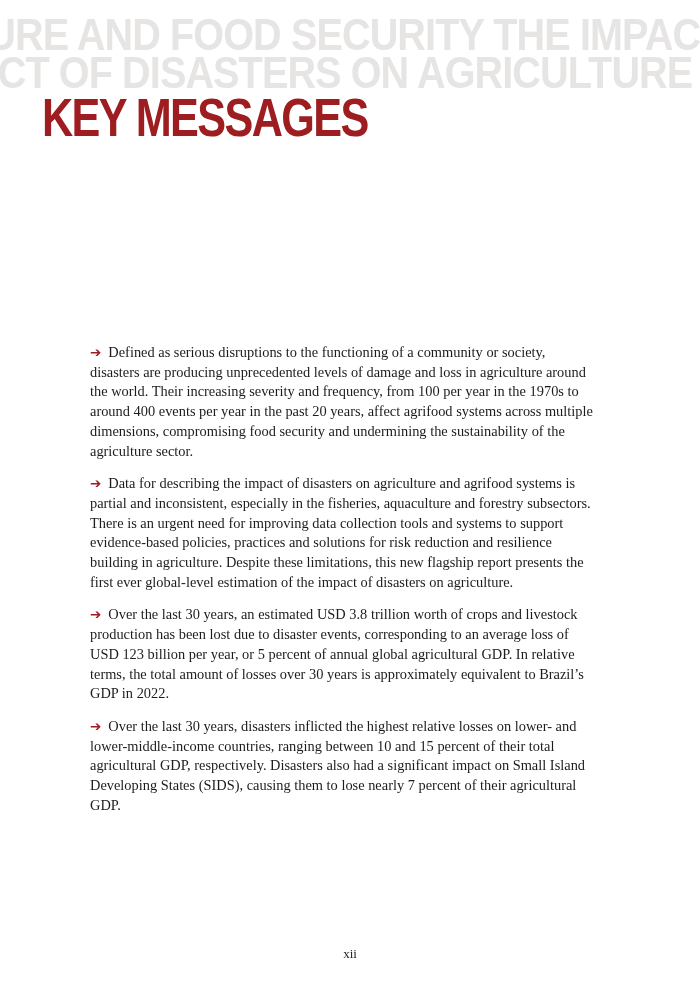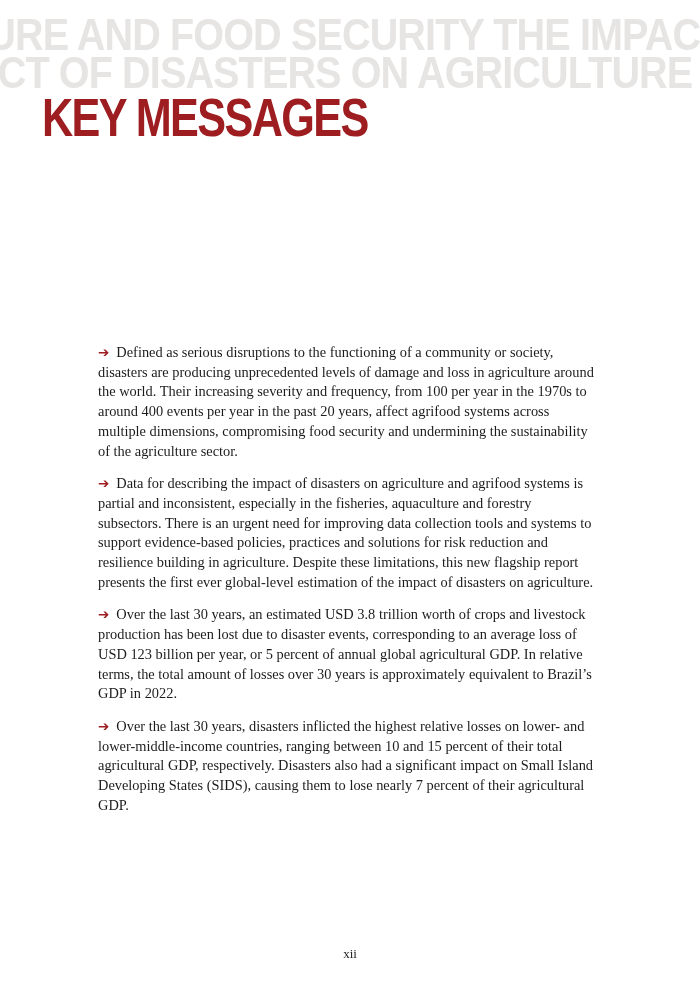--- a/index.html
+++ b/index.html
@@ -52,21 +52,21 @@
     position: absolute;
     top: 343px;
     left: 82px;
     width: 516px;
     font-size: 14.4px;
     line-height: 19.7px;
     color: #1c1c1c;
     text-align: left;
   }
   .msg {
-    margin: 0 0 13px 16px;
+    margin: 0 0 13px 8px;
   }
   .msg:last-child { margin-bottom: 0; }
   .arrow {
     color: #9d1d20;
     font-family: "DejaVu Sans", sans-serif;
     font-size: 13.5px;
     margin-right: 7px;
   }
   .pagenum {
     position: absolute;

